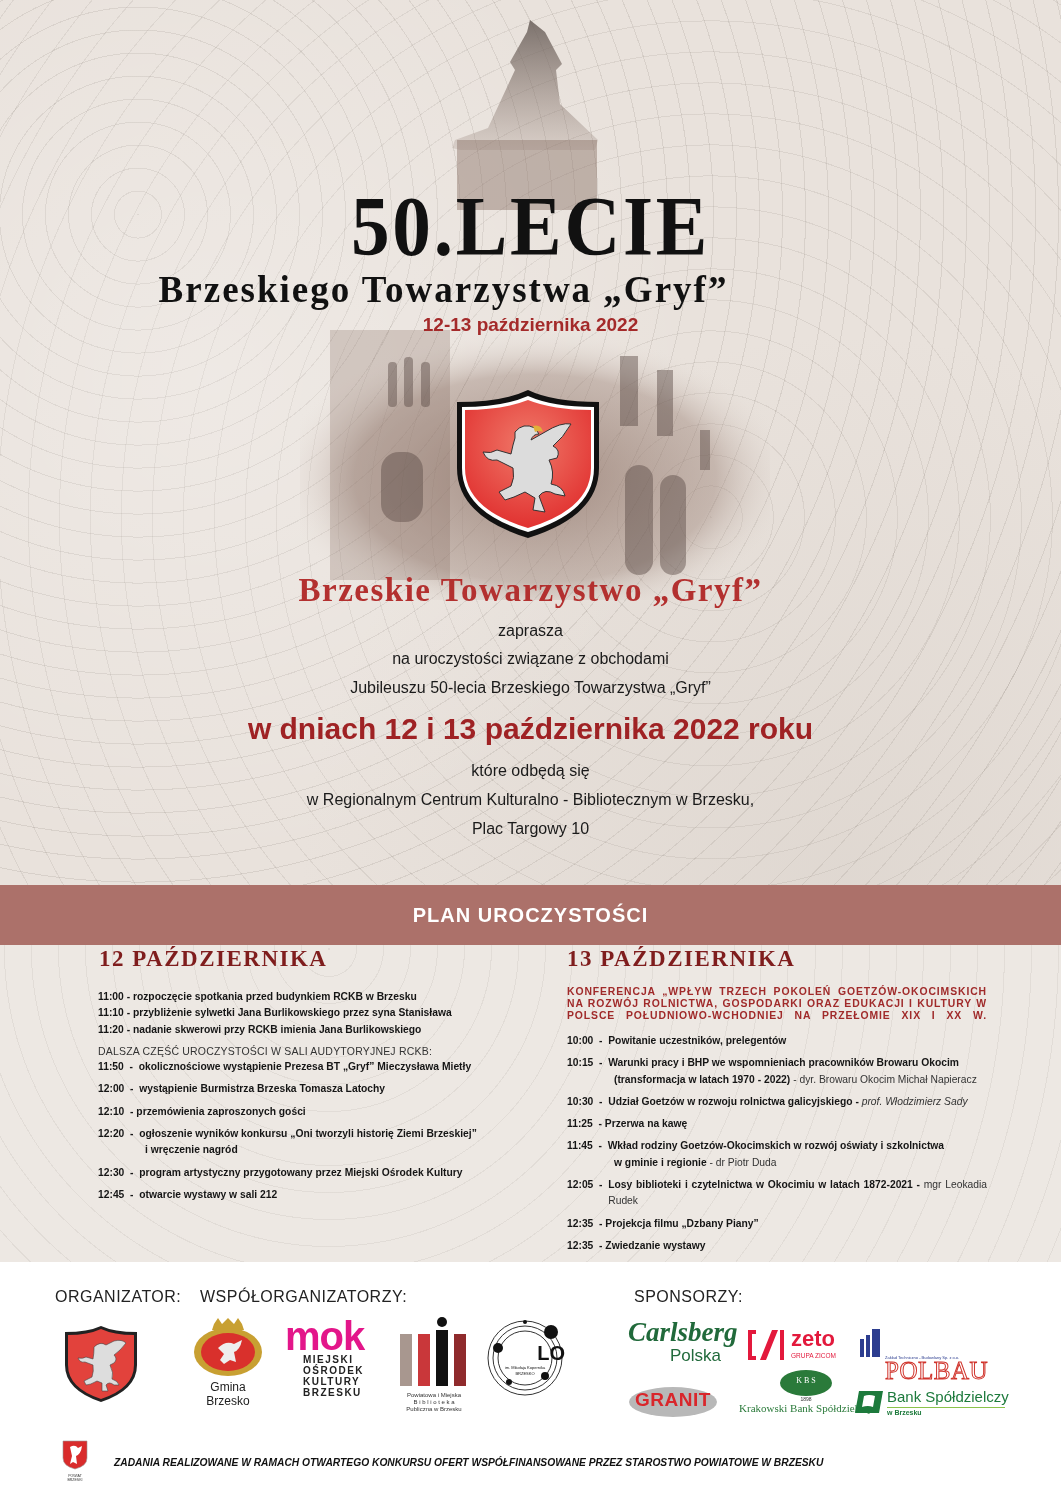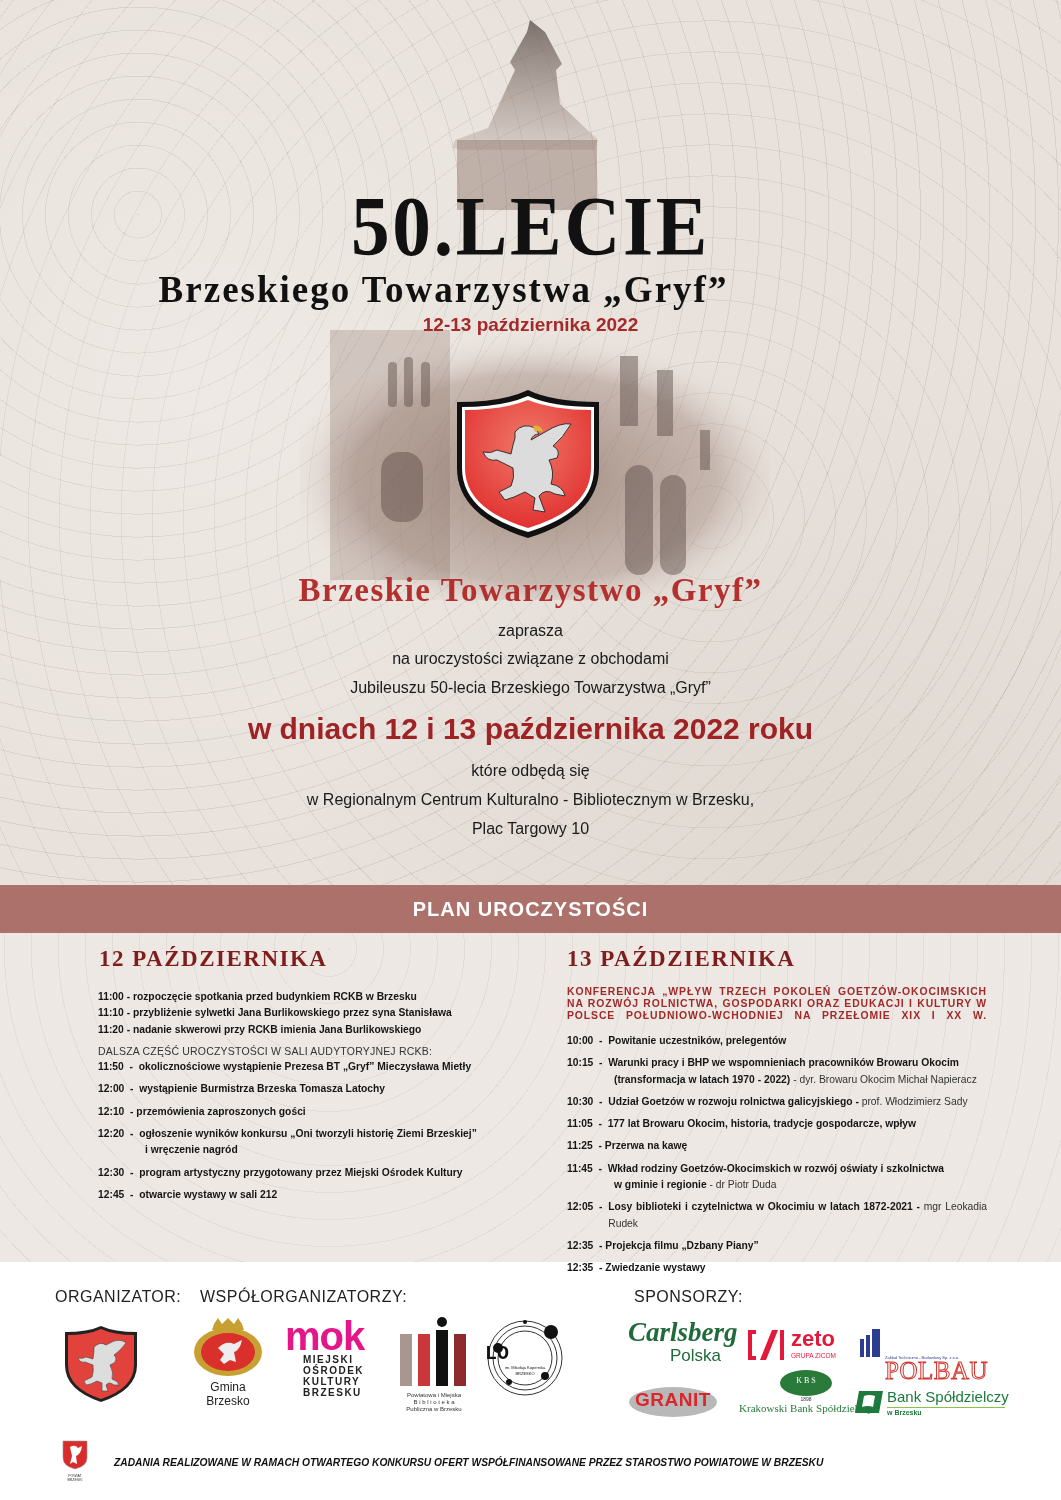--- a/index.html
+++ b/index.html
@@ -64,37 +64,37 @@
   .inv-line {
     position: absolute; left: 0; width: 1061px; text-align: center;
     font-size: 16px; color: #1a1a1a;
   }
   .inv-dates {
     position: absolute; left: 0; width: 1061px; top: 712px; text-align: center;
     font-size: 30px; font-weight: bold; color: #9f2224;
   }
 
   .plan-band {
-    position: absolute; left: 0; top: 885px; width: 1061px; height: 48px;
+    position: absolute; left: 0; top: 885px; width: 1061px; height: 60px;
     background: #ac716a;
     display: flex; align-items: center; justify-content: center;
     color: #fff; font-size: 20px; font-weight: bold; letter-spacing: 1px;
   }
   .day-title {
     position: absolute; top: 946px;
     font-family: "Liberation Serif", serif; font-weight: bold;
     font-size: 23px; letter-spacing: 1.5px; color: #7f1d1d;
   }
   .sched { position: absolute; font-size: 10.3px; line-height: 16.3px; color: #151515; }
   .sched .row { font-weight: bold; display: flex; }
   .sched .row .time { white-space: pre; flex: 0 0 auto; }
   .sched .row .txt { flex: 1 1 auto; text-align: justify; text-align-last: left; }
   .sched .cont { padding-left: 47px; font-weight: bold; }
   .sched .note { font-weight: normal; color: #333; }
-  .sched .note.i { }
+  .sched .note.i { font-style: italic; }
   .sched .subhead { font-weight: normal; color: #333; margin-top: 5px; font-size: 10.5px; letter-spacing: 0.2px; }
   .sched .gap { margin-top: 6px; }
   .conf-head {
     position: absolute; left: 567px; top: 986px; width: 420px;
     color: #a02a2a; font-weight: bold; font-size: 10.4px; line-height: 11.8px;
     letter-spacing: 0.9px; text-align: justify; text-align-last: justify;
   }
 
   .foot-label { position: absolute; top: 1288px; font-size: 16px; color: #222; letter-spacing: 0.5px; }
   .logo { position: absolute; }
@@ -232,24 +232,20 @@
   <div class="row gap">
       <span class="time">10:15  -  </span>
       <span class="txt">Warunki pracy i BHP we wspomnieniach pracowników Browaru Okocim</span>
     </div>
   <div class="cont"><span>(transformacja w  latach 1970 - 2022)</span><span class="note"> - dyr. Browaru Okocim Michał Napieracz</span></div>
   <div class="row gap">
       <span class="time">10:30  -  </span>
       <span class="txt"><span>Udział Goetzów w rozwoju rolnictwa galicyjskiego - </span><span class="note i">prof. Włodzimierz Sady</span></span>
     </div>
   <div class="row gap">
-      <span class="time">11:05  -  </span>
-      <span class="txt">177 lat Browaru Okocim, historia, tradycje gospodarcze, wpływ</span>
-    </div>
-  <div class="row gap">
       <span class="time">11:25  - </span>
       <span class="txt">Przerwa na kawę</span>
     </div>
   <div class="row gap">
       <span class="time">11:45  -  </span>
       <span class="txt">Wkład rodziny Goetzów-Okocimskich w rozwój oświaty i szkolnictwa</span>
     </div>
   <div class="cont"><span>w gminie i regionie</span><span class="note"> - dr Piotr Duda</span></div>
   <div class="row gap">
       <span class="time">12:05  -  </span>
@@ -314,21 +310,21 @@
   <svg width="80" height="80" viewBox="0 0 80 80">
     <circle cx="40" cy="40" r="37" fill="none" stroke="#333" stroke-width="1"></circle>
     <circle cx="40" cy="40" r="32" fill="none" stroke="#333" stroke-width="1"></circle>
     <circle cx="40" cy="40" r="27" fill="none" stroke="#333" stroke-width="1"></circle>
     <circle cx="66" cy="14" r="7" fill="#111"></circle>
     <circle cx="13" cy="30" r="5" fill="#111"></circle>
     <circle cx="60" cy="58" r="4" fill="#111"></circle>
     <circle cx="24" cy="64" r="3" fill="#111"></circle>
     <circle cx="40" cy="4" r="2" fill="#111"></circle>
   </svg>
-  <div style="position:absolute; left:0; top:24px; width:80px; text-align:left; font-family:Liberation Mono, monospace; font-weight:bold; font-size:20px; color:#111;">LO</div>
+  <div style="position:absolute; left:0; top:24px; width:80px; text-align:right; font-family:Liberation Sans, sans-serif; font-weight:bold; font-size:20px; color:#111;">LO</div>
   <div style="position:absolute; left:0; top:47px; width:80px; text-align:center; font-size:4px; color:#111;">im. Mikołaja Kopernika</div>
   <div style="position:absolute; left:0; top:53px; width:80px; text-align:center; font-size:4px; color:#111;">BRZESKO</div>
 </div>
 
 <div class="logo" style="left:628px; top:1317px; width:98px;">
   <div style="font-family:'Liberation Serif',serif; font-style:italic; font-weight:bold; font-size:27px; color:#216a3b; line-height:30px;">Carlsberg</div>
   <div style="font-size:17px; color:#216a3b; margin-left:42px; line-height:18px;">Polska</div>
 </div>
 
 <div class="logo" style="left:746px; top:1328px; width:100px; height:34px;">

